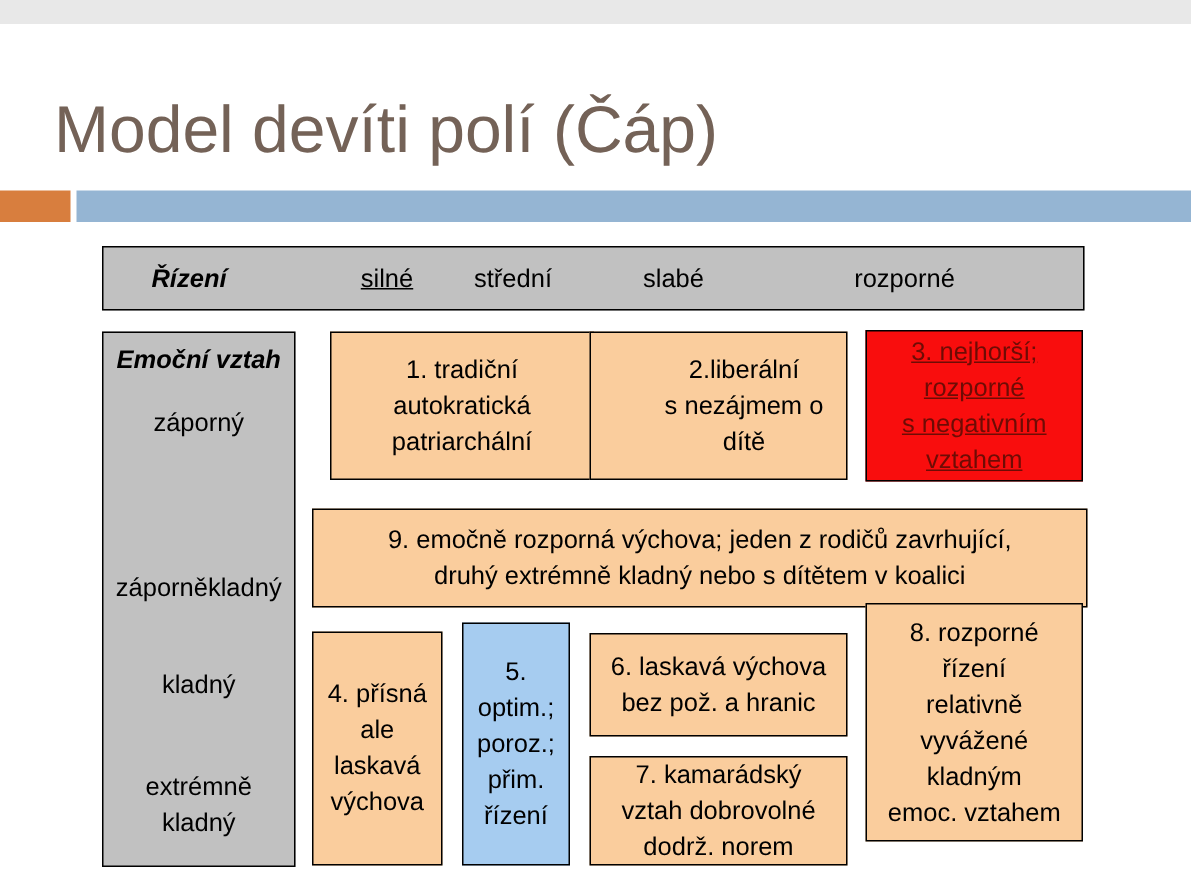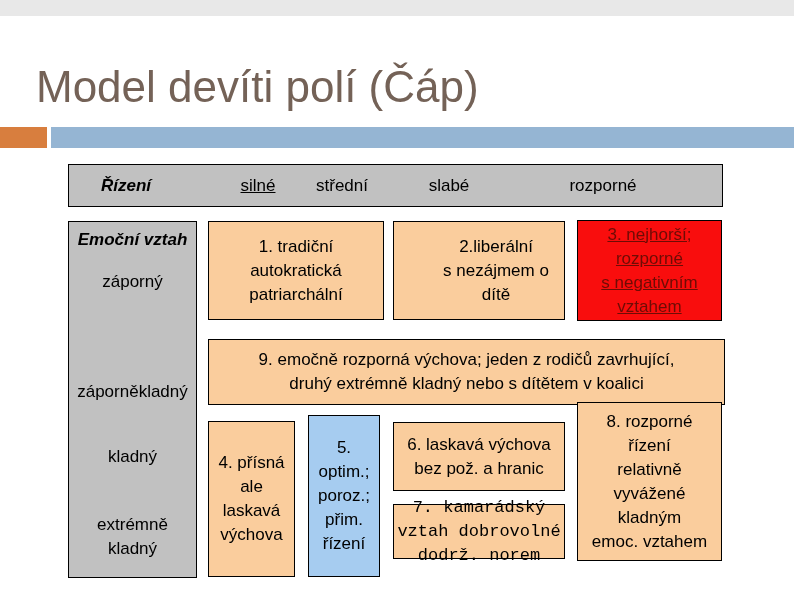--- a/index.html
+++ b/index.html
@@ -78,21 +78,21 @@
 
   <div class="panel" style="left:68px;top:205px;width:129px;height:357px;padding-left:31px;">
     <span class="rlabel bold-italic" style="top:18px;">Emoční vztah</span>
     <span class="rlabel" style="top:60px;">záporný</span>
     <span class="rlabel" style="top:170px;">záporněkladný</span>
     <span class="rlabel" style="top:235px;">kladný</span>
     <span class="rlabel" style="top:315px;">extrémně
 kladný</span>
   </div>
 
-  <div class="cell" style="left:208px;top:205px;width:176px;height:99px;">1. tradiční
+  <div class="cell" style="left:220px;top:205px;width:176px;height:99px;">1. tradiční
 autokratická
 patriarchální</div>
   <div class="cell" style="left:393px;top:205px;width:172px;height:99px;padding-left:36px;">2.liberální
 s nezájmem o dítě</div>
   <div class="cell red" style="left:577px;top:204px;width:145px;height:101px;">3. nejhorší;
 rozporné
 s negativním
 vztahem</div>
 
   <div class="cell" style="left:208px;top:323px;width:517px;height:66px;text-align:center;">9. emočně rozporná výchova; jeden z rodičů zavrhující,
@@ -102,21 +102,21 @@
 ale
 laskavá
 výchova</div>
   <div class="cell blue" style="left:308px;top:399px;width:72px;height:162px;">5.
 optim.;
 poroz.;
 přim.
 řízení</div>
   <div class="cell" style="left:393px;top:406px;width:172px;height:69px;">6. laskavá výchova
 bez pož. a hranic</div>
-  <div class="cell" style="left:393px;top:488px;width:172px;height:55px;font-family:Liberation Mono, monospace;">7. kamarádský
+  <div class="cell" style="left:393px;top:488px;width:172px;height:73px;">7. kamarádský
 vztah dobrovolné
 dodrž. norem</div>
   <div class="cell" style="left:577px;top:386px;width:145px;height:159px;text-align:center;">8. rozporné
 řízení
 relativně
 vyvážené
 kladným
 emoc. vztahem</div>
 
 </div>

